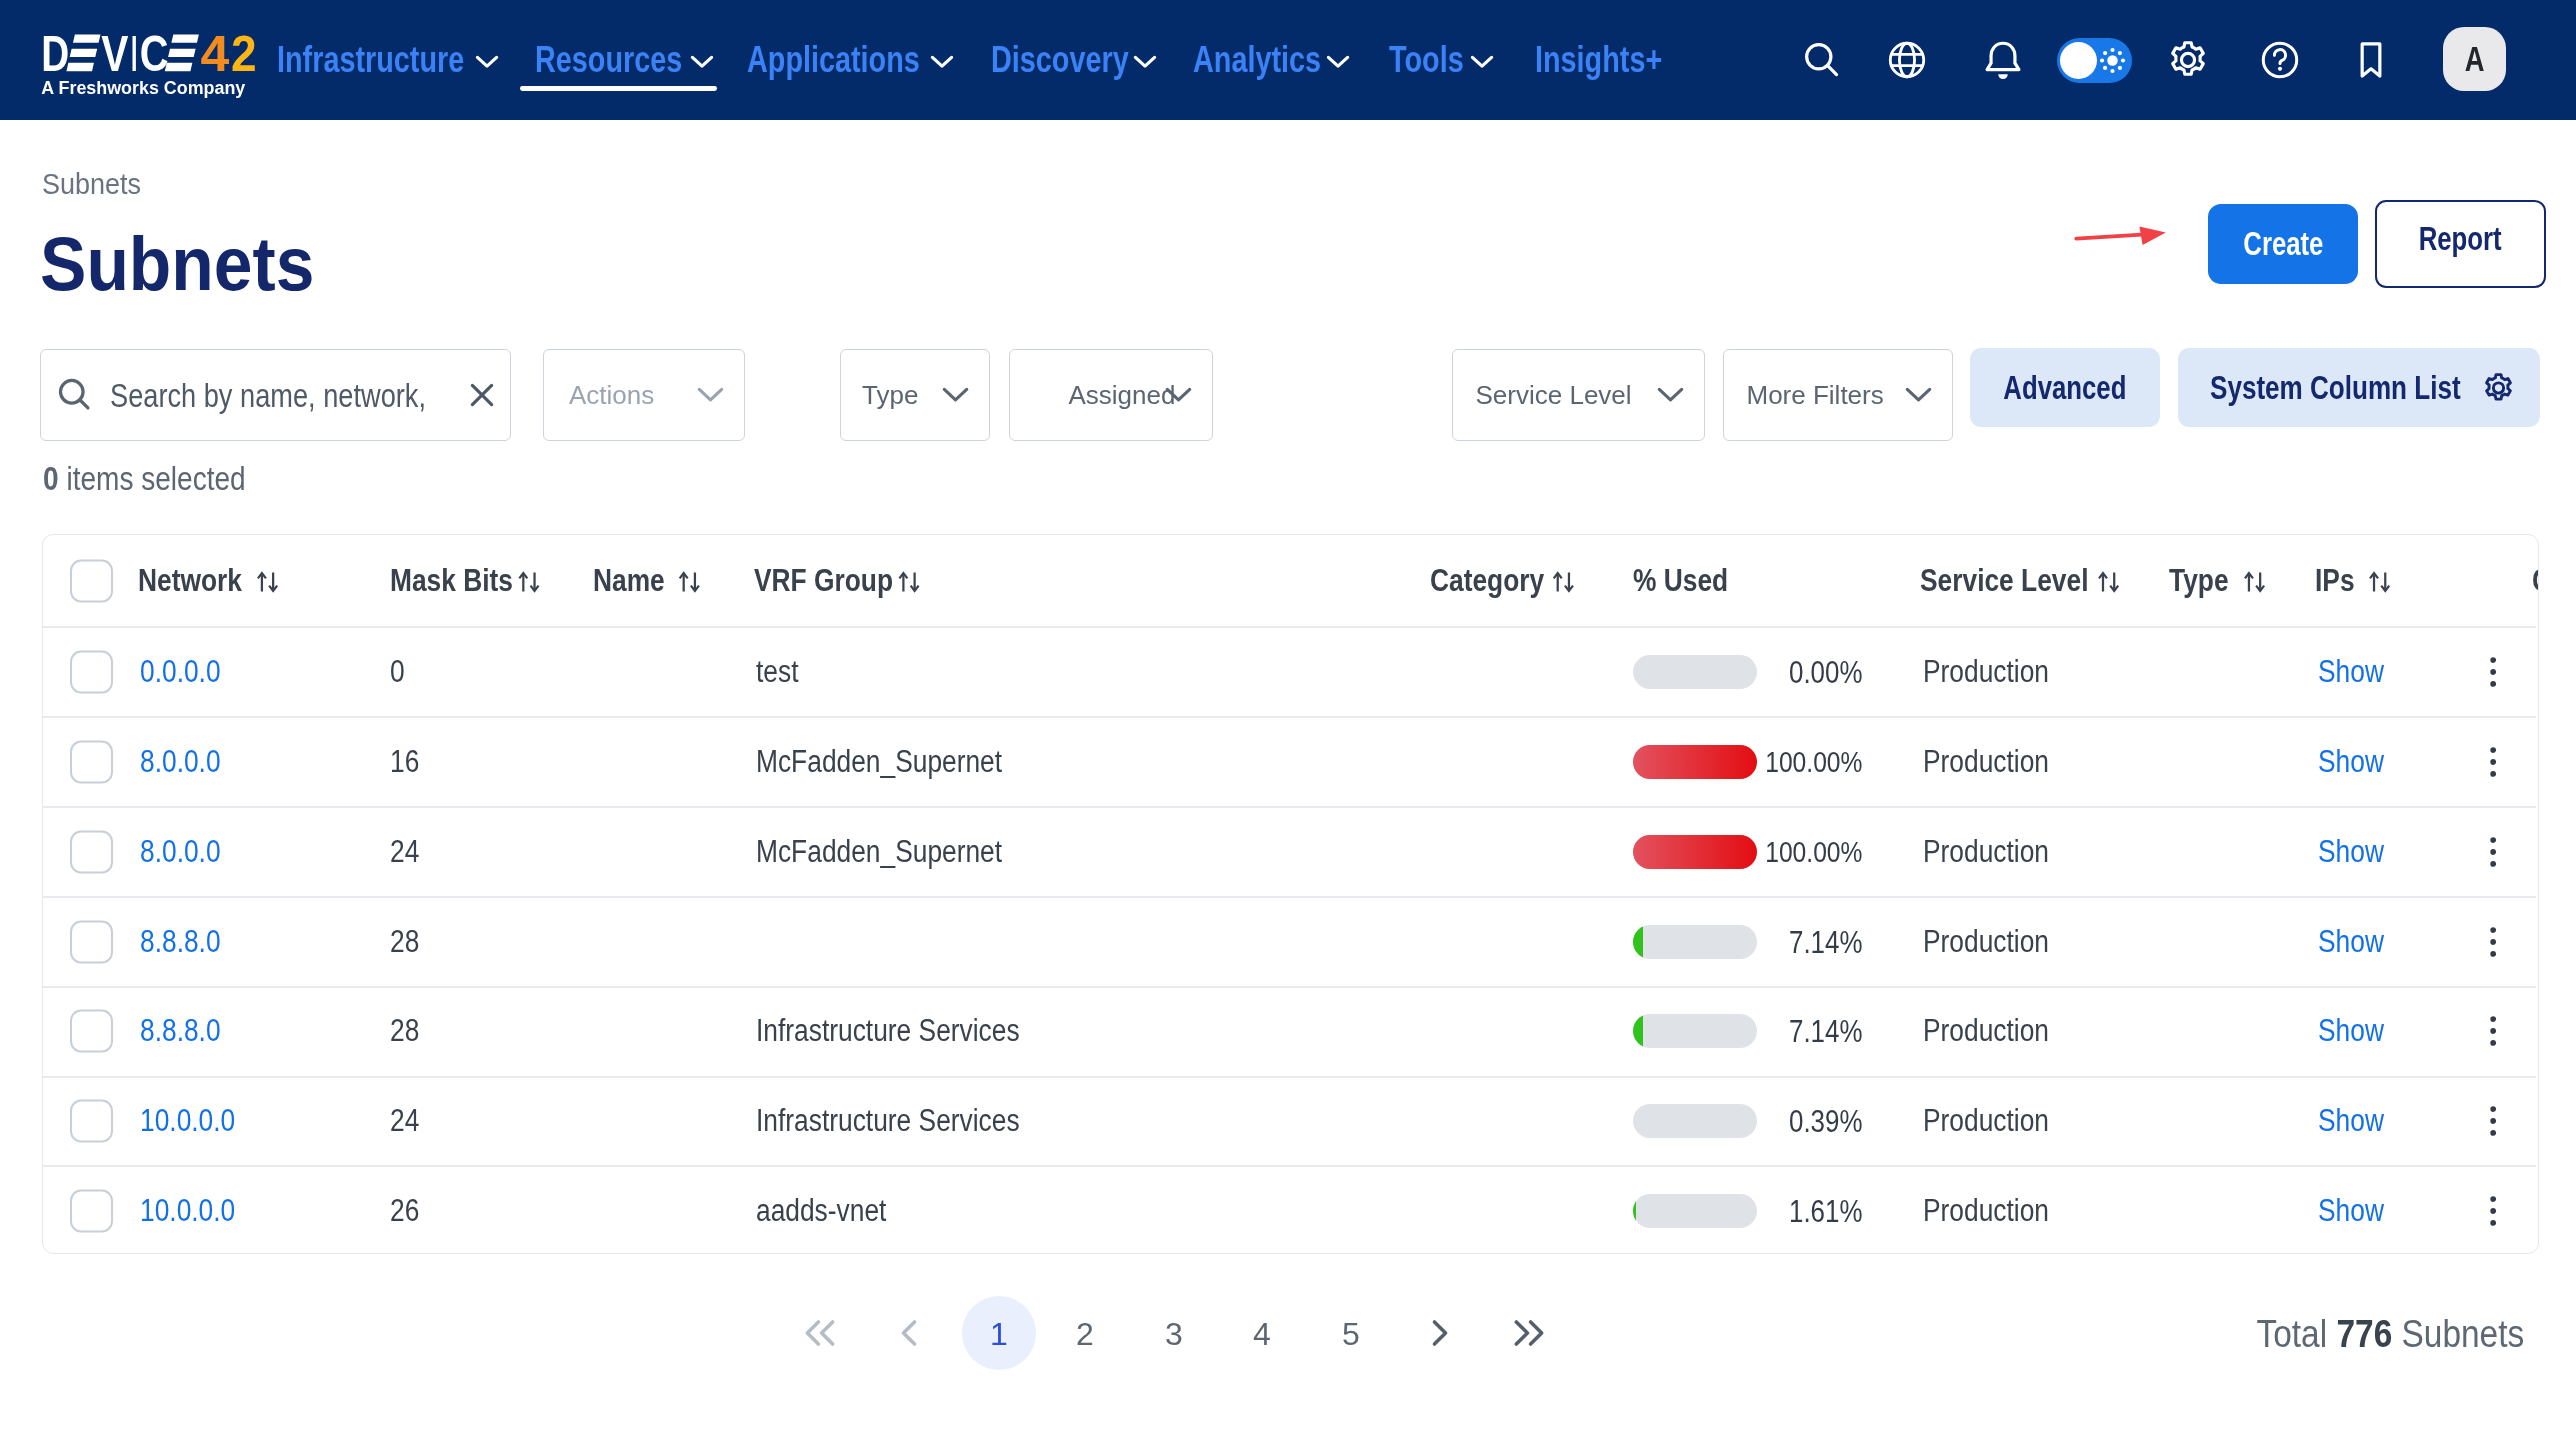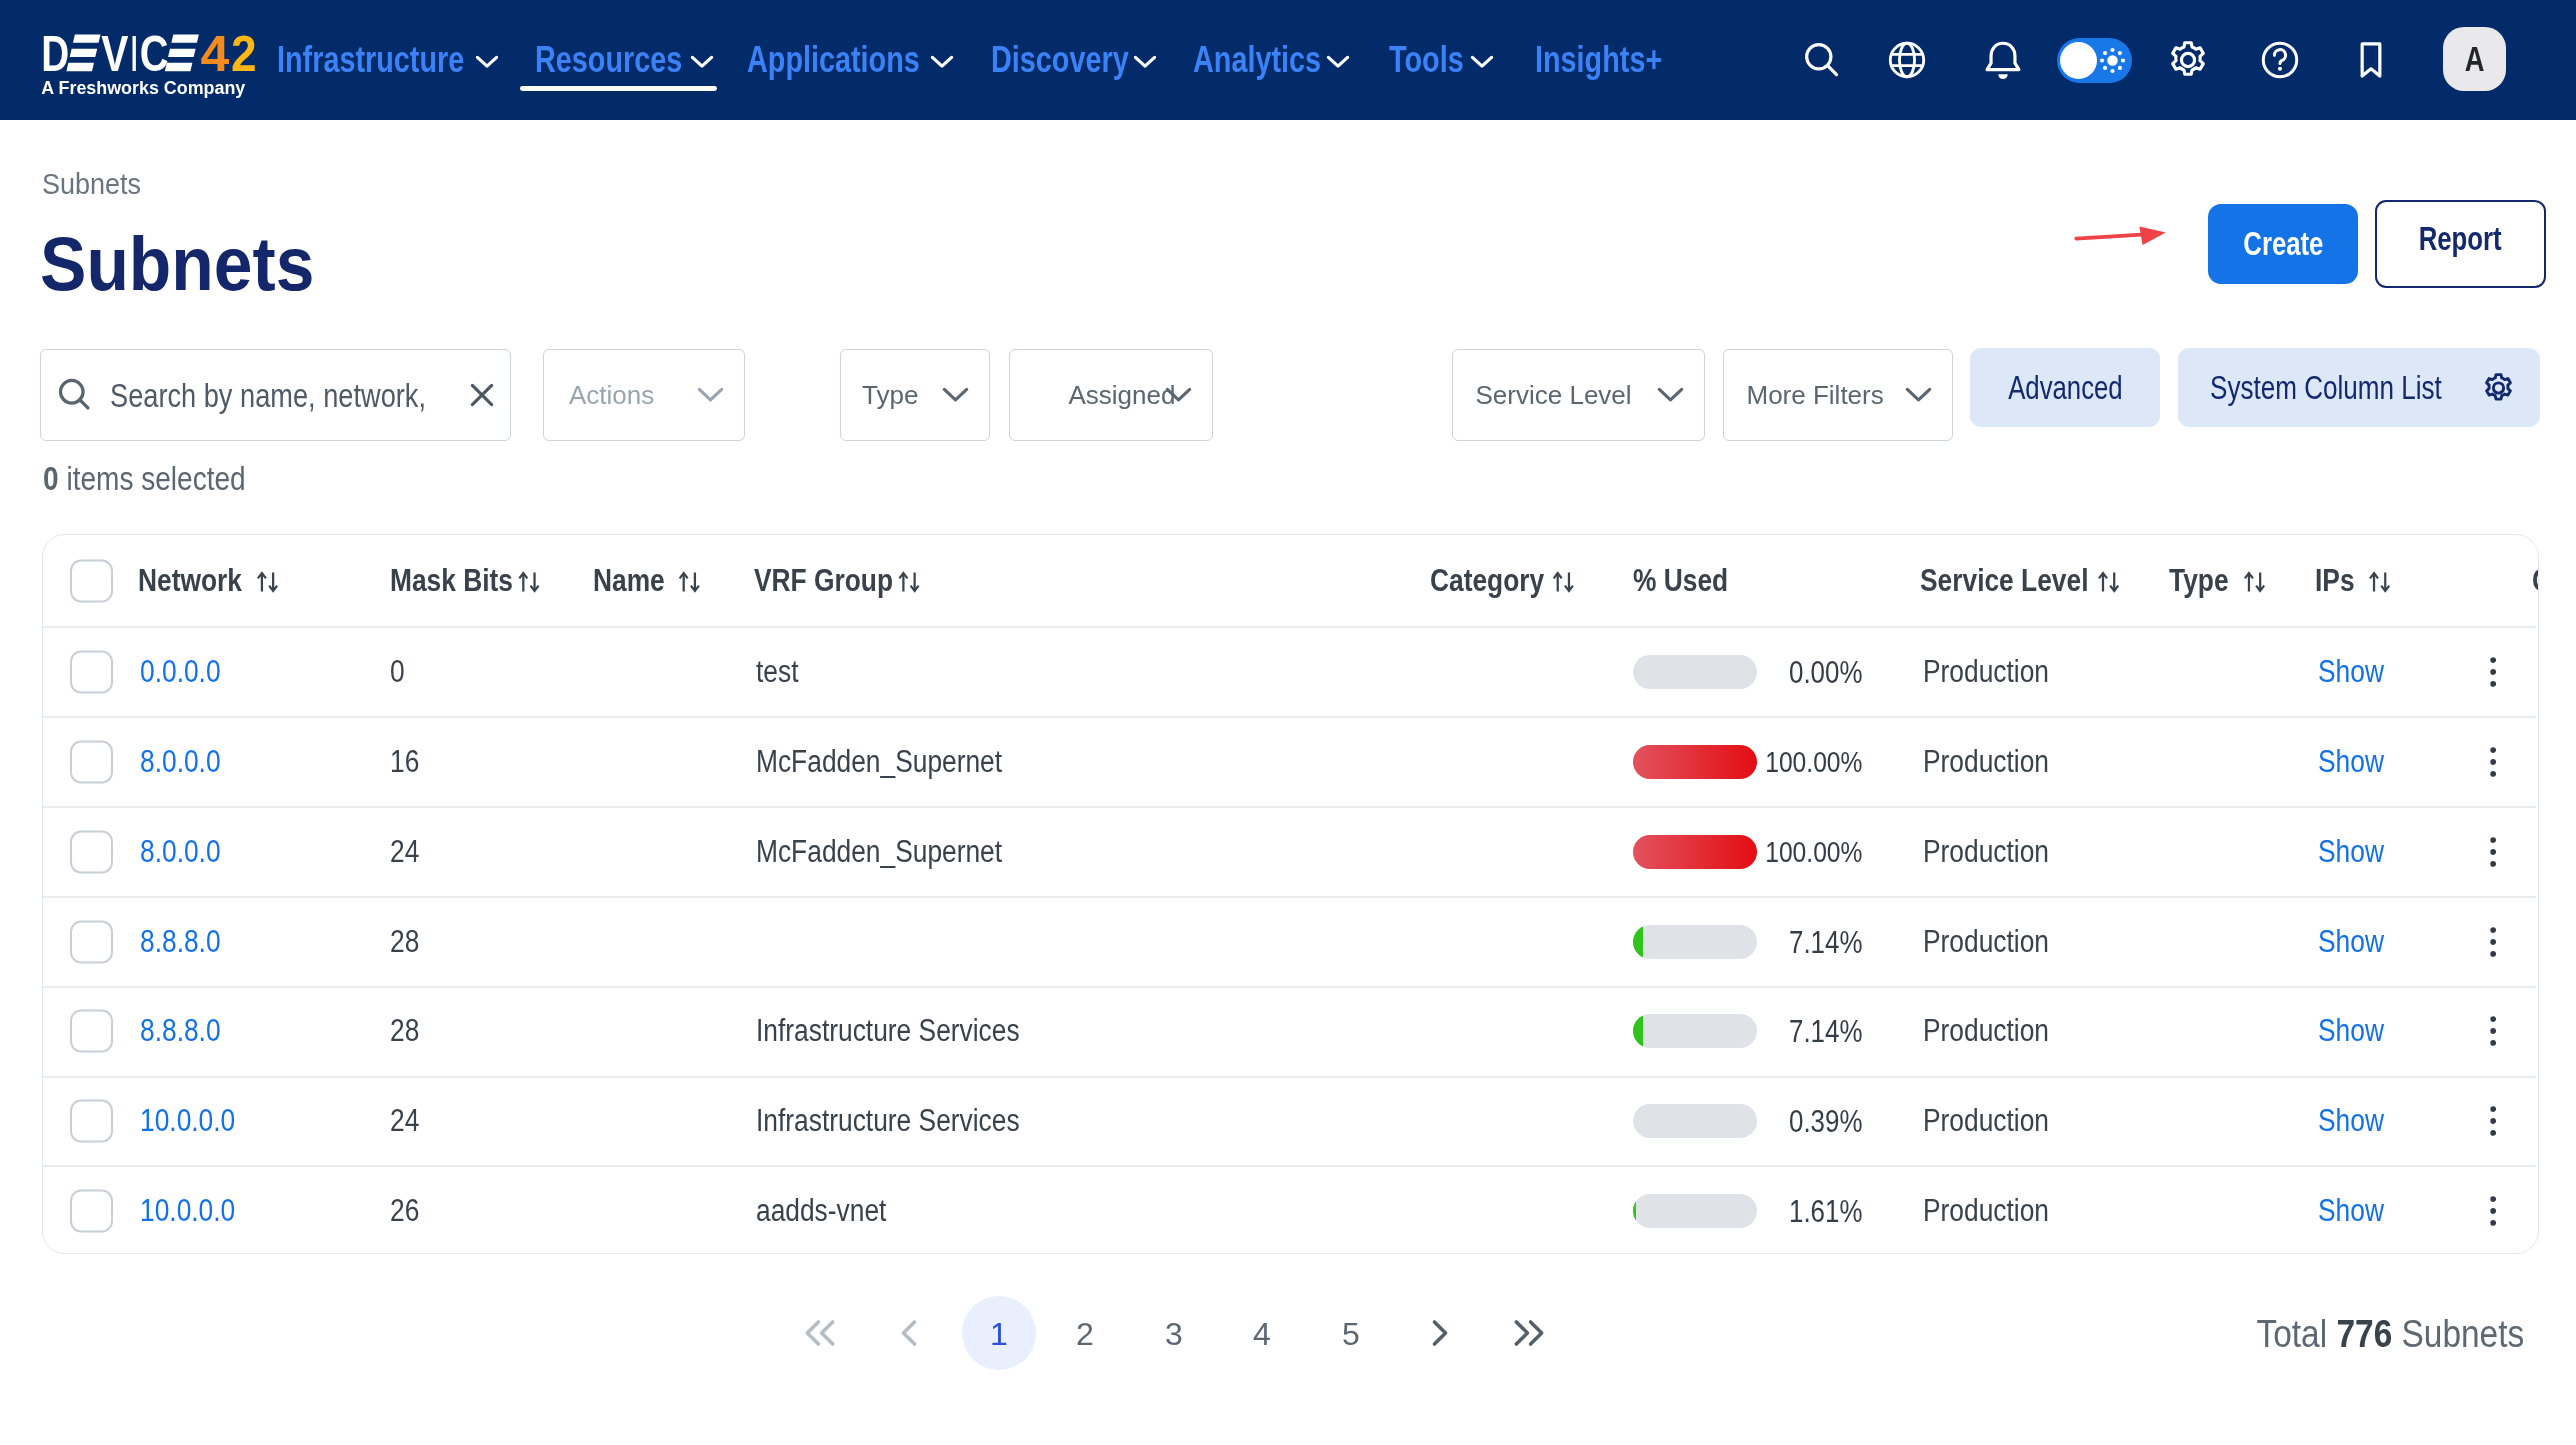--- a/index.html
+++ b/index.html
@@ -13,23 +13,23 @@
   .sxr { display:inline-block; transform:scaleX(0.85); transform-origin:100% 50%; white-space:nowrap; }
   
   #nav { position:absolute; left:0; top:0; width:2576px; height:120px; background:#032a69; }
   .mi { position:absolute; top:60px; transform:translateY(-50%); color:#3b82f6; font-size:36px; font-weight:700; white-space:nowrap; }
   .navicon { position:absolute; top:60px; transform:translate(-50%,-50%); }
   .mchev { position:absolute; top:55px; }
   
   .fbox { position:absolute; top:349px; height:92px; border:1.6px solid #cdd4dc; border-radius:6px; background:#fff;text-decoration:underline; }
   .fbox .lab { position:absolute; left:21px; top:50%; transform:translateY(-50%); font-size:26px; color:#5b6671; white-space:nowrap; }
   .fbox svg.chev { position:absolute; right:19px; top:50%; transform:translateY(-50%); }
-  .chip { position:absolute; top:348px; height:79px; border-radius:11.2px; background:#dce8f8; color:#13286d; font-size:33px; font-weight:400; }
+  .chip { position:absolute; top:348px; height:79px; border-radius:11.2px; background:#dce8f8; color:#13286d; font-size:33px; font-weight:700; }
   
-  #card { position:absolute; left:42px; top:534px; width:2497px; height:720px; border:1.6px solid #e4e7eb; border-radius:23px; background:#fff; overflow:hidden; }
+  #card { position:absolute; left:42px; top:534px; width:2497px; height:720px; border:1.6px solid #e4e7eb; border-radius:11px; background:#fff; overflow:hidden; }
   .row { position:absolute; left:0; width:2493px; height:88px; }
   .hdr { font-weight:700; color:#333c46; font-size:30.5px; }
   .cell { position:absolute; top:50%; transform:translateY(-50%); white-space:nowrap; font-size:31px; color:#39424c; }
   .link { color:#1371e8; }
   .cbx { position:absolute; left:26.5px; top:50%; transform:translateY(-50%); width:43px; height:43px; border:2.4px solid #c8cfd7; border-radius:11.2px; background:#fff; }
   .divl { position:absolute; left:0; width:2493px; height:1.6px; background:#e9ebef; }
   .bar { position:absolute; left:1590px; top:50%; transform:translateY(-50%); width:124px; height:34px; border-radius:17.6px; background:#dfe2e7; overflow:hidden; }
   .fill { position:absolute; left:0; top:0; height:34px; }
   .pct { position:absolute; right:674px; top:50%; transform:translateY(-50%); font-size:30.5px; color:#343d47; }
   .prod { position:absolute; left:1880px; top:50%; transform:translateY(-50%); font-size:31px; color:#39424c; }

